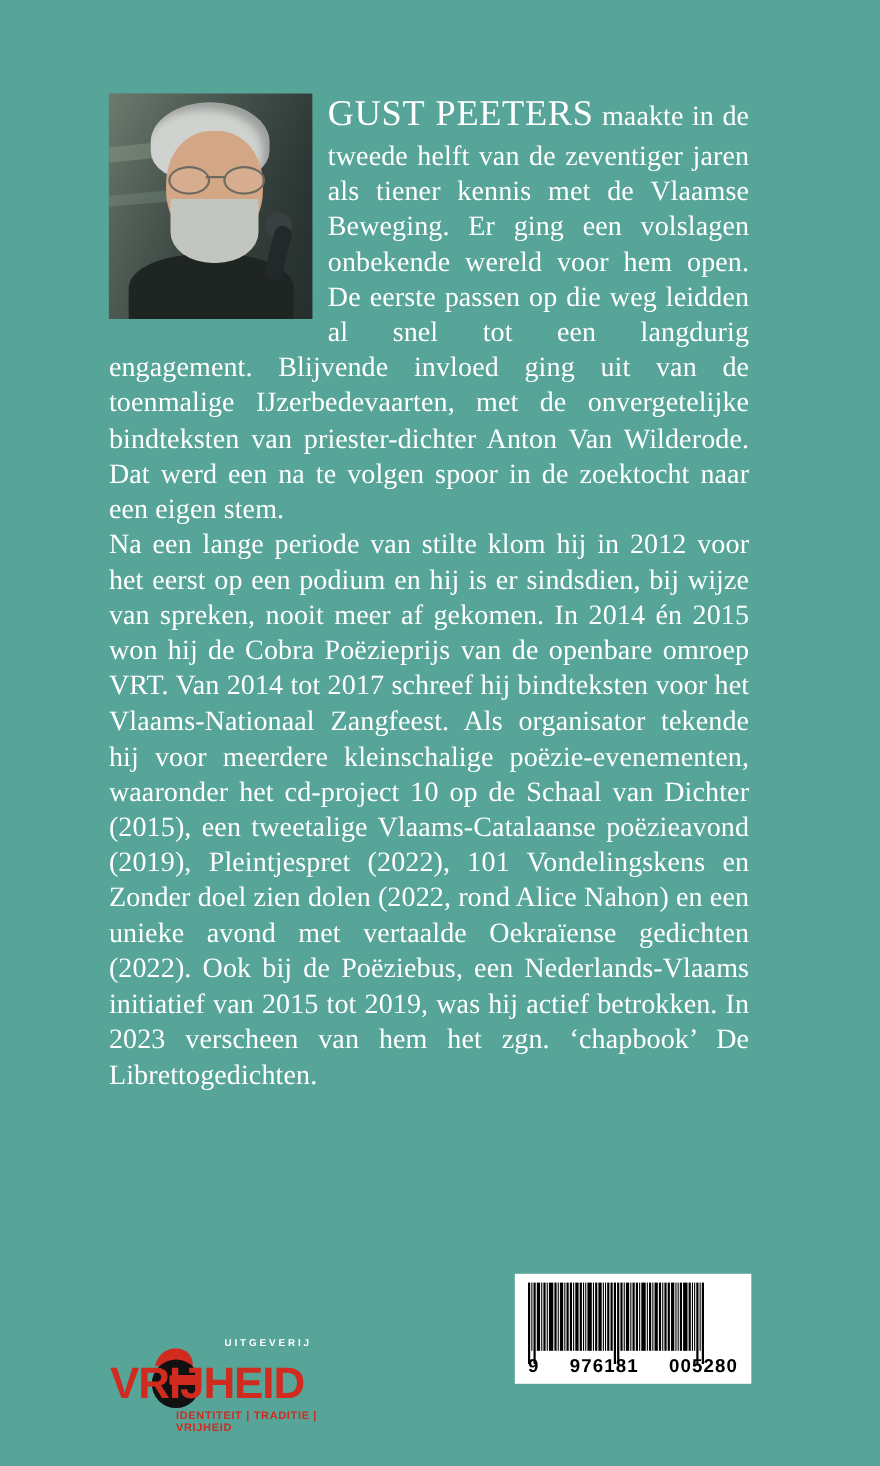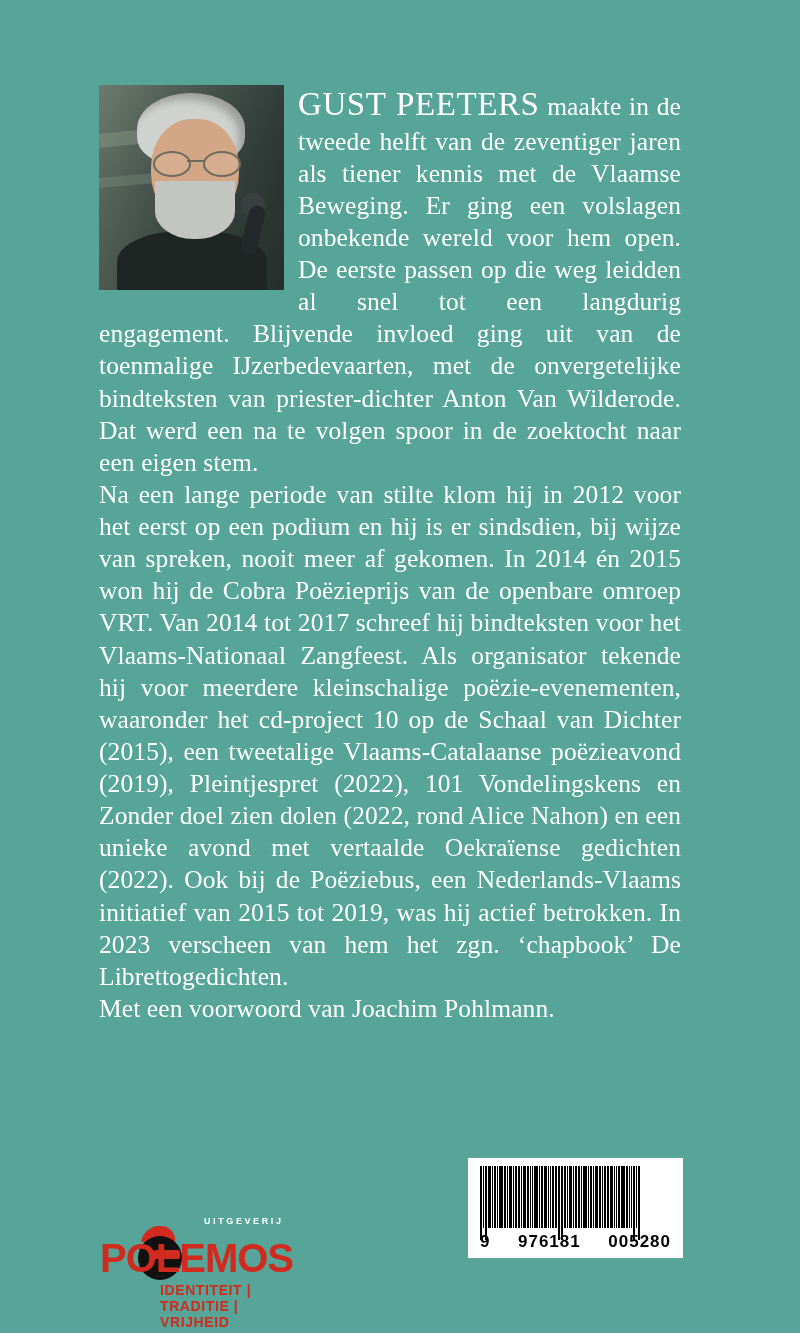--- a/index.html
+++ b/index.html
@@ -217,21 +217,21 @@
     letter-spacing: -1px;
     color: #d02b1e;
     text-align: left;
     line-height: 1;
   }
   .logo .tagline {
     position: absolute;
     left: 60px;
     top: 66px;
     font-family: "Liberation Sans", sans-serif;
-    font-size: 14px;
+    font-size: 10px;
     letter-spacing: 0.6px;
     color: #d02b1e;
     font-weight: 700;
   }
 
   
   .barcode {
     position: absolute;
     left: 468px;
     top: 1158px;
@@ -291,31 +291,30 @@
       <div class="bridge"></div>
     </div>
     <div class="mic-head"></div>
     <div class="mic"></div>
   </div>
 
   <div class="copy">
     <div class="float-box"></div>
     <p class="para-1"><span class="smallcaps-name">GUST PEETERS</span><span> maakte in de tweede helft van de zeventiger jaren als tiener kennis met de Vlaamse Beweging. Er ging een volslagen onbekende wereld voor hem open. De eerste passen op die weg leidden al snel tot een langdurig engagement. Blijvende invloed ging uit van de toenmalige IJzerbedevaarten, met de onvergetelijke bindteksten van priester-dichter Anton Van Wilderode. Dat werd een na te volgen spoor in de zoektocht naar een eigen stem.</span></p>
     <p class="para-2">Na een lange periode van stilte klom hij in 2012 voor het eerst op een podium en hij is er sindsdien, bij wijze van spreken, nooit meer af gekomen. In 2014 én 2015 won hij de Cobra Poëzieprijs van de openbare omroep VRT. Van 2014 tot 2017 schreef hij bindteksten voor het Vlaams-Nationaal Zangfeest. Als organisator tekende hij voor meerdere kleinschalige poëzie-evenementen, waaronder het cd-project 10 op de Schaal van Dichter (2015), een tweetalige Vlaams-Catalaanse poëzieavond (2019), Pleintjespret (2022), 101 Vondelingskens en Zonder doel zien dolen (2022, rond Alice Nahon) en een unieke avond met vertaalde Oekraïense gedichten (2022). Ook bij de Poëziebus, een Nederlands-Vlaams initiatief van 2015 tot 2019, was hij actief betrokken. In 2023 verscheen van hem het zgn. ‘chapbook’ De Librettogedichten.</p>
-    <p class="para-3">Met een voorwoord van Joachim Pohlmann.</p>
   </div>
 
   <div class="logo">
     <div class="uitgeverij">UITGEVERIJ</div>
     <div class="helmet">
       <div class="crest"></div>
       <div class="dome"></div>
       <div class="visor"></div>
     </div>
-    <div class="wordmark">POLEMOS</div>
+    <div class="wordmark">VRIJHEID</div>
     <div class="tagline">IDENTITEIT | TRADITIE | VRIJHEID</div>
   </div>
 
   <div class="barcode">
     <div class="bars">
       <i class="tall" style="width:2px"></i>
         <i style="width:1px"></i>
         <i class="tall" style="width:2px"></i>
       <i style="width:3px"></i>
         <i style="width:1px"></i>

